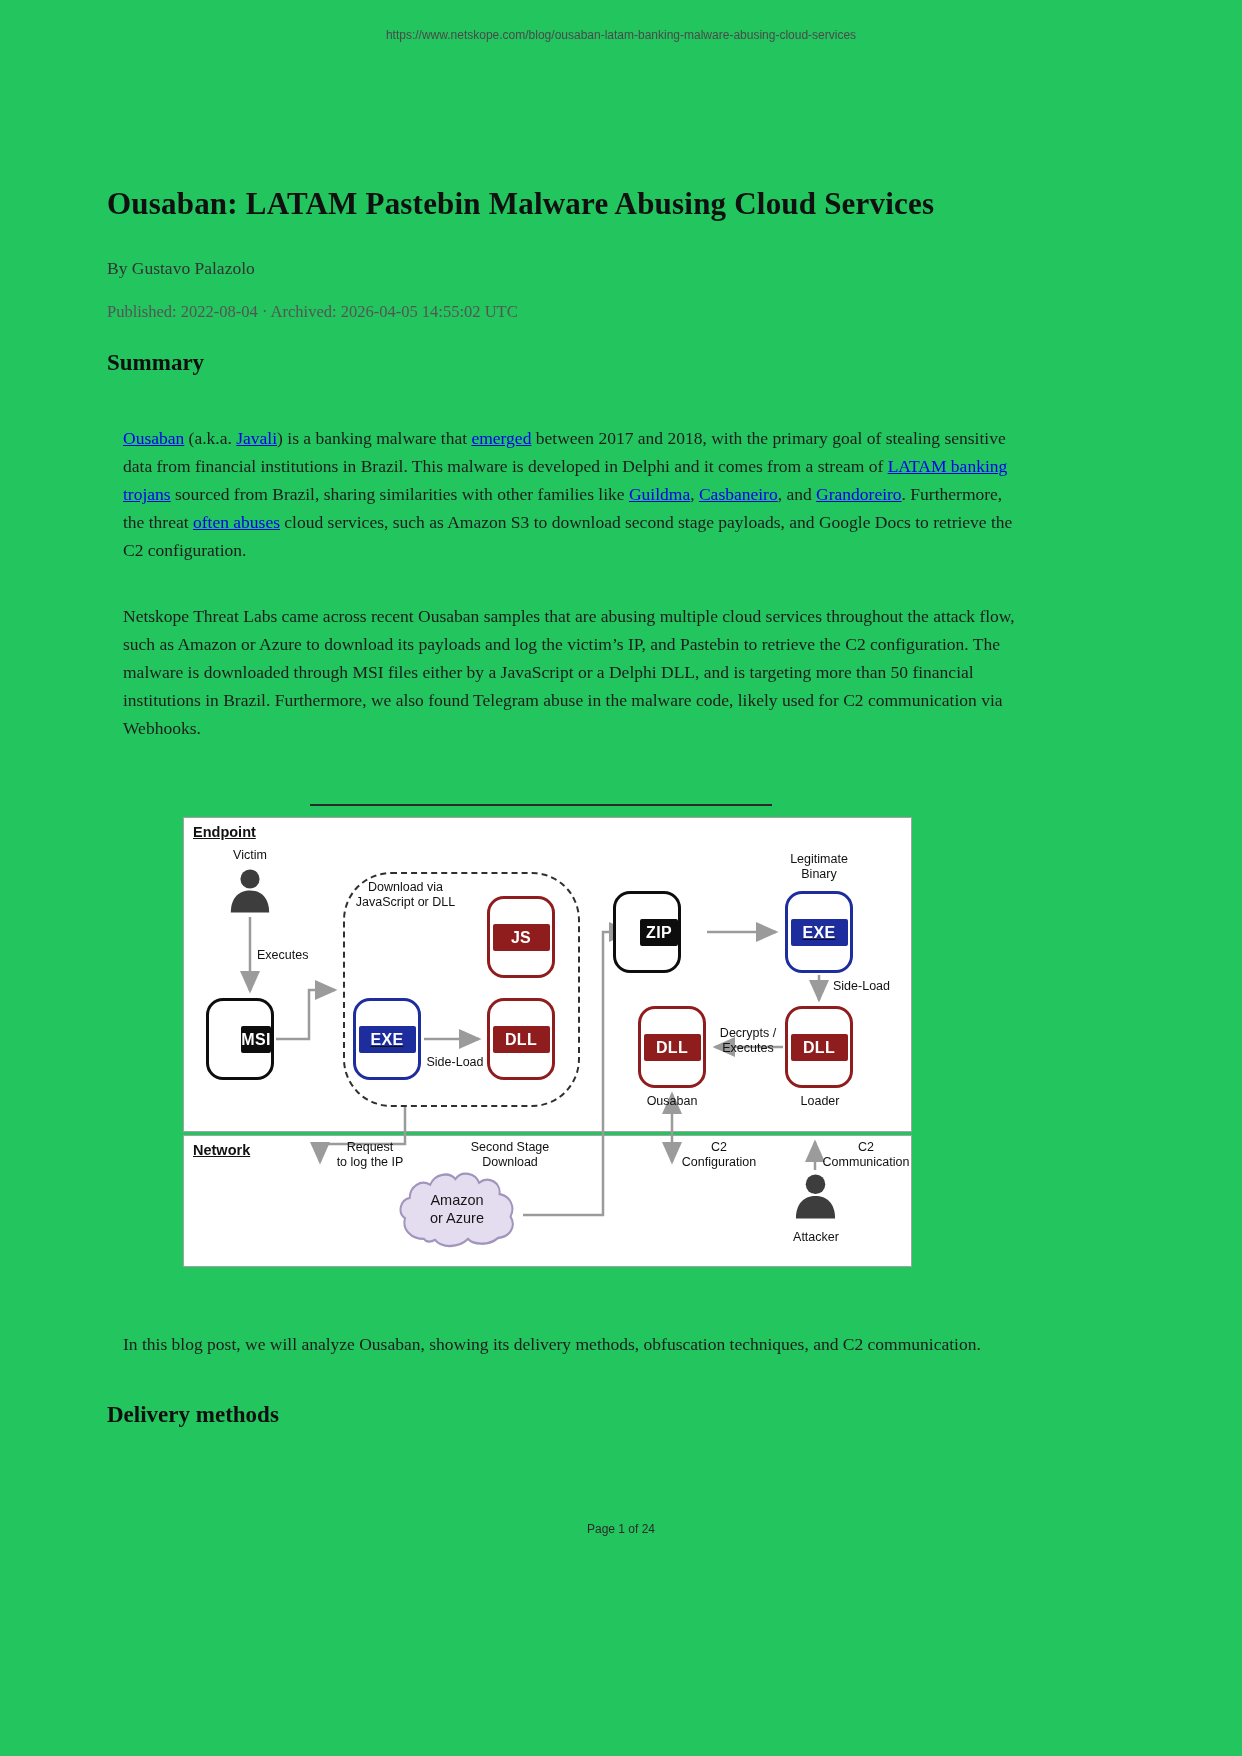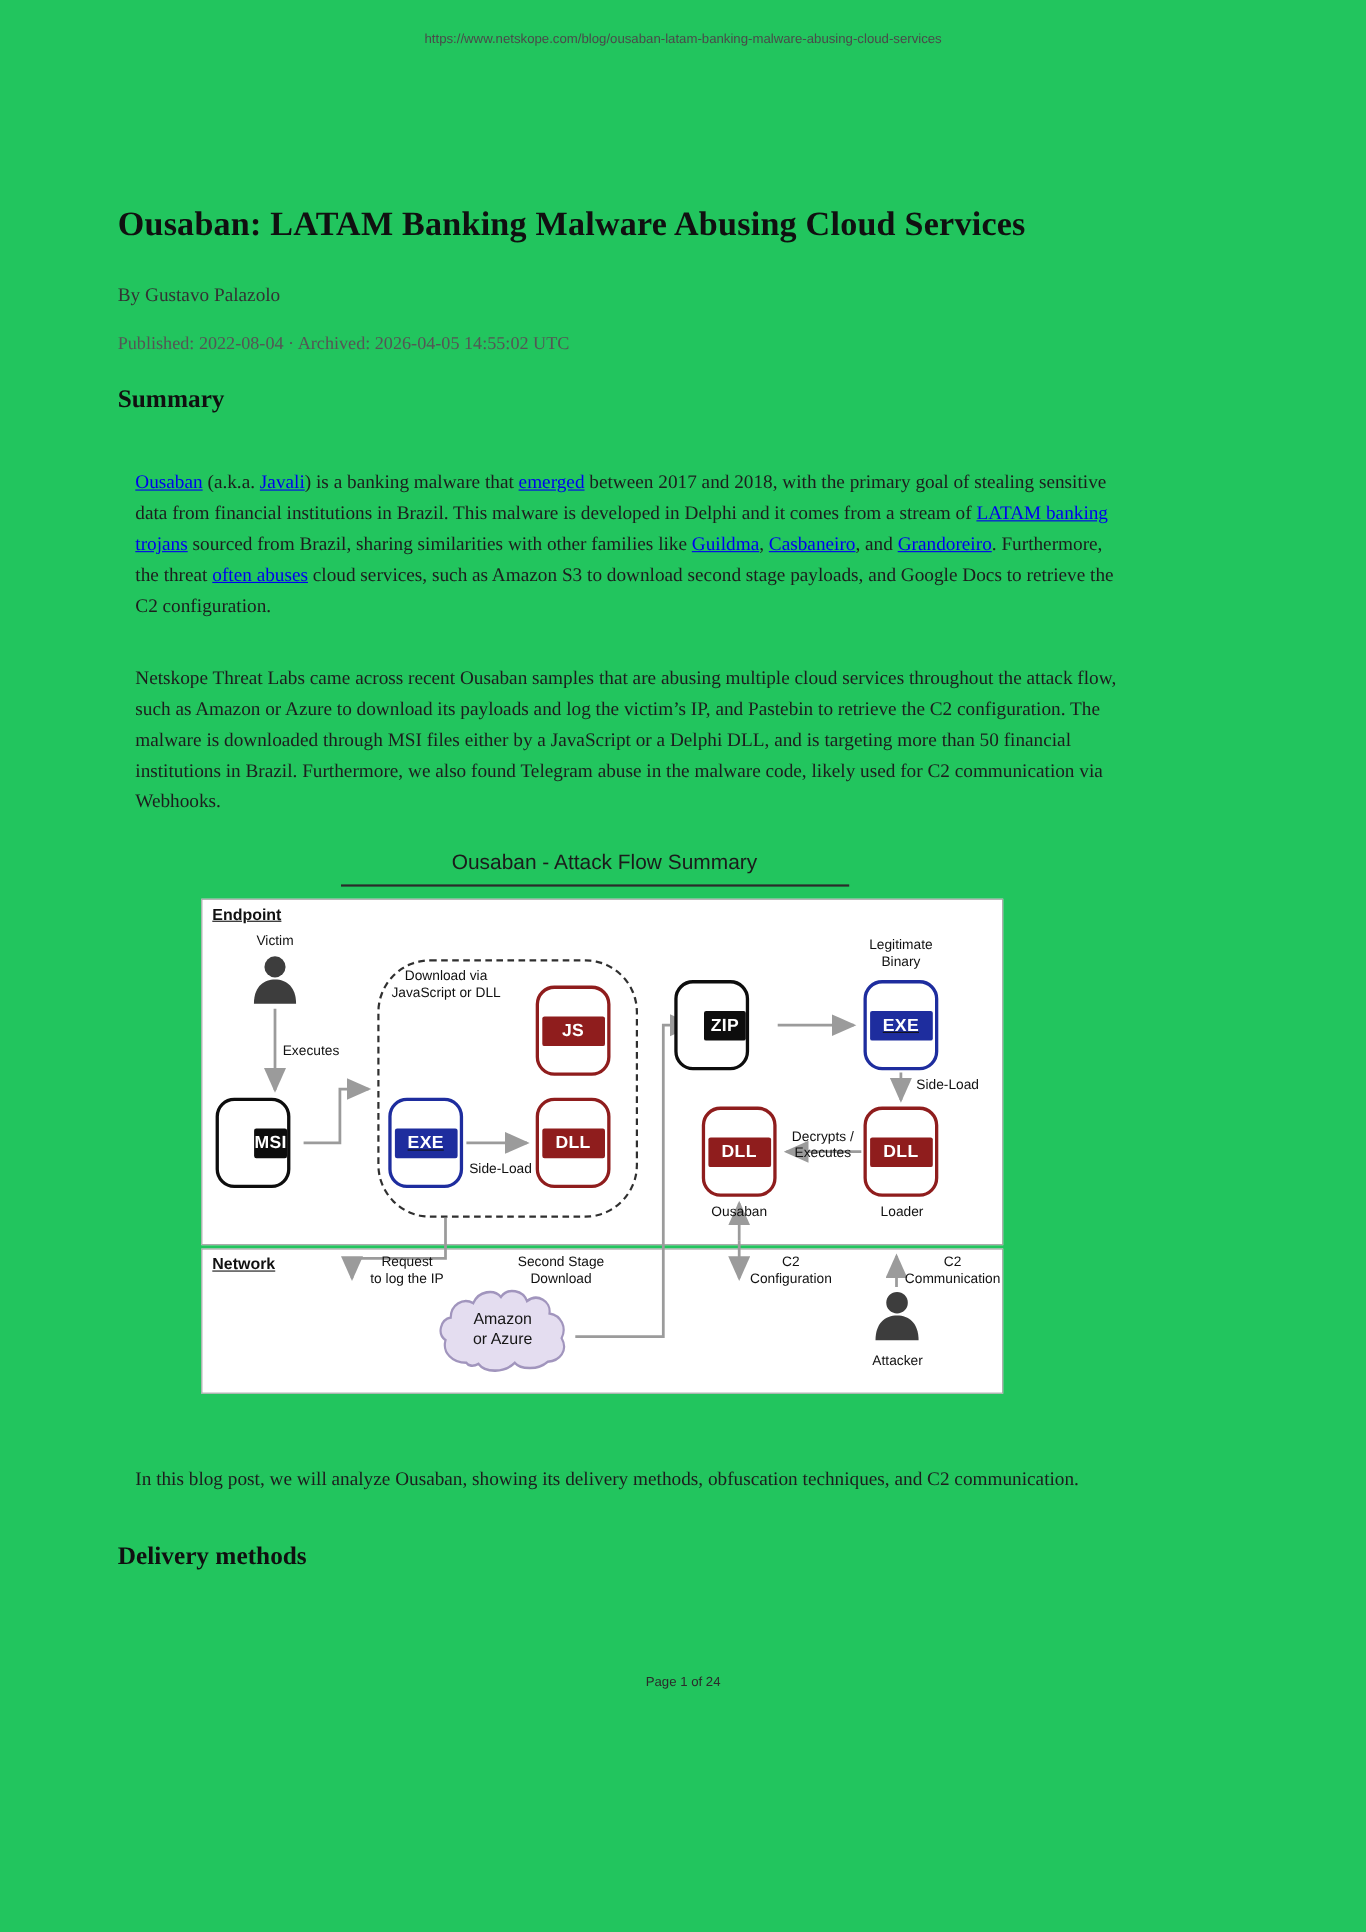--- a/index.html
+++ b/index.html
@@ -63,32 +63,31 @@
     font-size:14.5px; line-height:18px; color:#161616; white-space:pre-line; }
 </style>
 </head>
 <body>
 
 <div class="page">
 
   <div class="top-url">https://www.netskope.com/blog/ousaban-latam-banking-malware-abusing-cloud-services</div>
 
   <div class="content">
-    <h1 class="article-title">Ousaban: LATAM Banking Malware Abusing Cloud Services</h1>
+    <h1 class="article-title">Ousaban: LATAM Pastebin Malware Abusing Cloud Services</h1>
     <p class="byline">By Gustavo Palazolo</p>
     <p class="published">Published: 2022-08-04 · Archived: 2026-04-05 14:55:02 UTC</p>
     <h2 class="h2 summary">Summary</h2>
     <p class="body-p p1"><a href="#" class="inline-link">Ousaban</a><span> (a.k.a. </span><a href="#" class="inline-link">Javali</a><span>) is a banking malware that </span><a href="#" class="inline-link">emerged</a><span> between 2017 and 2018, with the primary goal of stealing sensitive data from financial institutions in Brazil. This malware is developed in Delphi and it comes from a stream of </span><a href="#" class="inline-link">LATAM banking trojans</a><span> sourced from Brazil, sharing similarities with other families like </span><a href="#" class="inline-link">Guildma</a><span>, </span><a href="#" class="inline-link">Casbaneiro</a><span>, and </span><a href="#" class="inline-link">Grandoreiro</a><span>. Furthermore, the threat </span><a href="#" class="inline-link">often abuses</a><span> cloud services, such as Amazon S3 to download second stage payloads, and Google Docs to retrieve the C2 configuration.</span></p>
     <p class="body-p p2"><span>Netskope Threat Labs came across recent Ousaban samples that are abusing multiple cloud services throughout the attack flow, such as Amazon or Azure to download its payloads and log the victim’s IP, and Pastebin to retrieve the C2 configuration. The malware is downloaded through MSI files either by a JavaScript or a Delphi DLL, and is targeting more than 50 financial institutions in Brazil. Furthermore, we also found Telegram abuse in the malware code, likely used for C2 communication via Webhooks.</span></p>
     <p class="body-p p3"><span>In this blog post, we will analyze Ousaban, showing its delivery methods, obfuscation techniques, and C2 communication.</span></p>
     <h2 class="h2 delivery">Delivery methods</h2>
   </div>
 
   <div class="figure">
-    <div class="diagram-title">Ousaban - Attack Flow Summary</div>
     <div class="diagram-title-rule"></div>
 
     <div class="sect endpoint"></div>
     <div class="sect network"></div>
     <div class="seclabel" style="left:10px; top:52px;">Endpoint</div>
     <div class="seclabel" style="left:10px; top:370px;">Network</div>
 
     <svg class="arrows" viewBox="0 0 733 497">
       <defs>
         <marker id="ah" markerWidth="10" markerHeight="9" refX="8" refY="4" orient="auto">
@@ -141,21 +140,21 @@
           <path d="M4 46 C4 30 13 23 24 23 C35 23 44 30 44 46 Z"></path>
         </svg>
     </div>
     <div class="person" style="left:609px; top:400px; width:47px; height:48px;">
       <svg viewBox="0 0 48 46">
           <circle cx="24" cy="11" r="10"></circle>
           <path d="M4 46 C4 30 13 23 24 23 C35 23 44 30 44 46 Z"></path>
         </svg>
     </div>
 
-    <div class="node black" style="left:13px; top:226px;padding-left:32px;">
+    <div class="node black" style="left:23px; top:226px;padding-left:32px;">
         <span>MSI</span>
       </div>
     <div class="node red" style="left:304px; top:124px;">
         <span>JS</span>
       </div>
     <div class="node blue" style="left:170px; top:226px;">
         <span>EXE</span>
       </div>
     <div class="node red" style="left:304px; top:226px;">
         <span>DLL</span>

